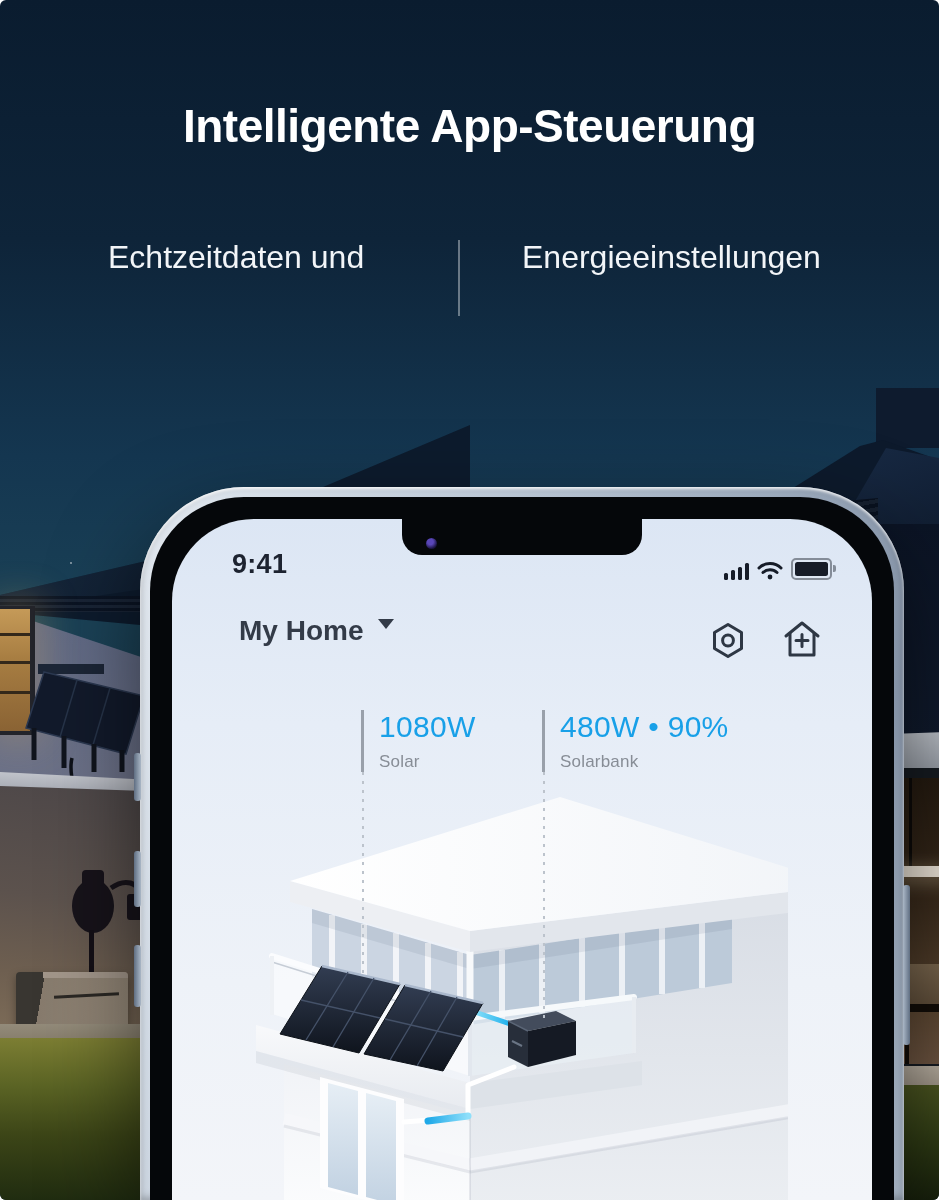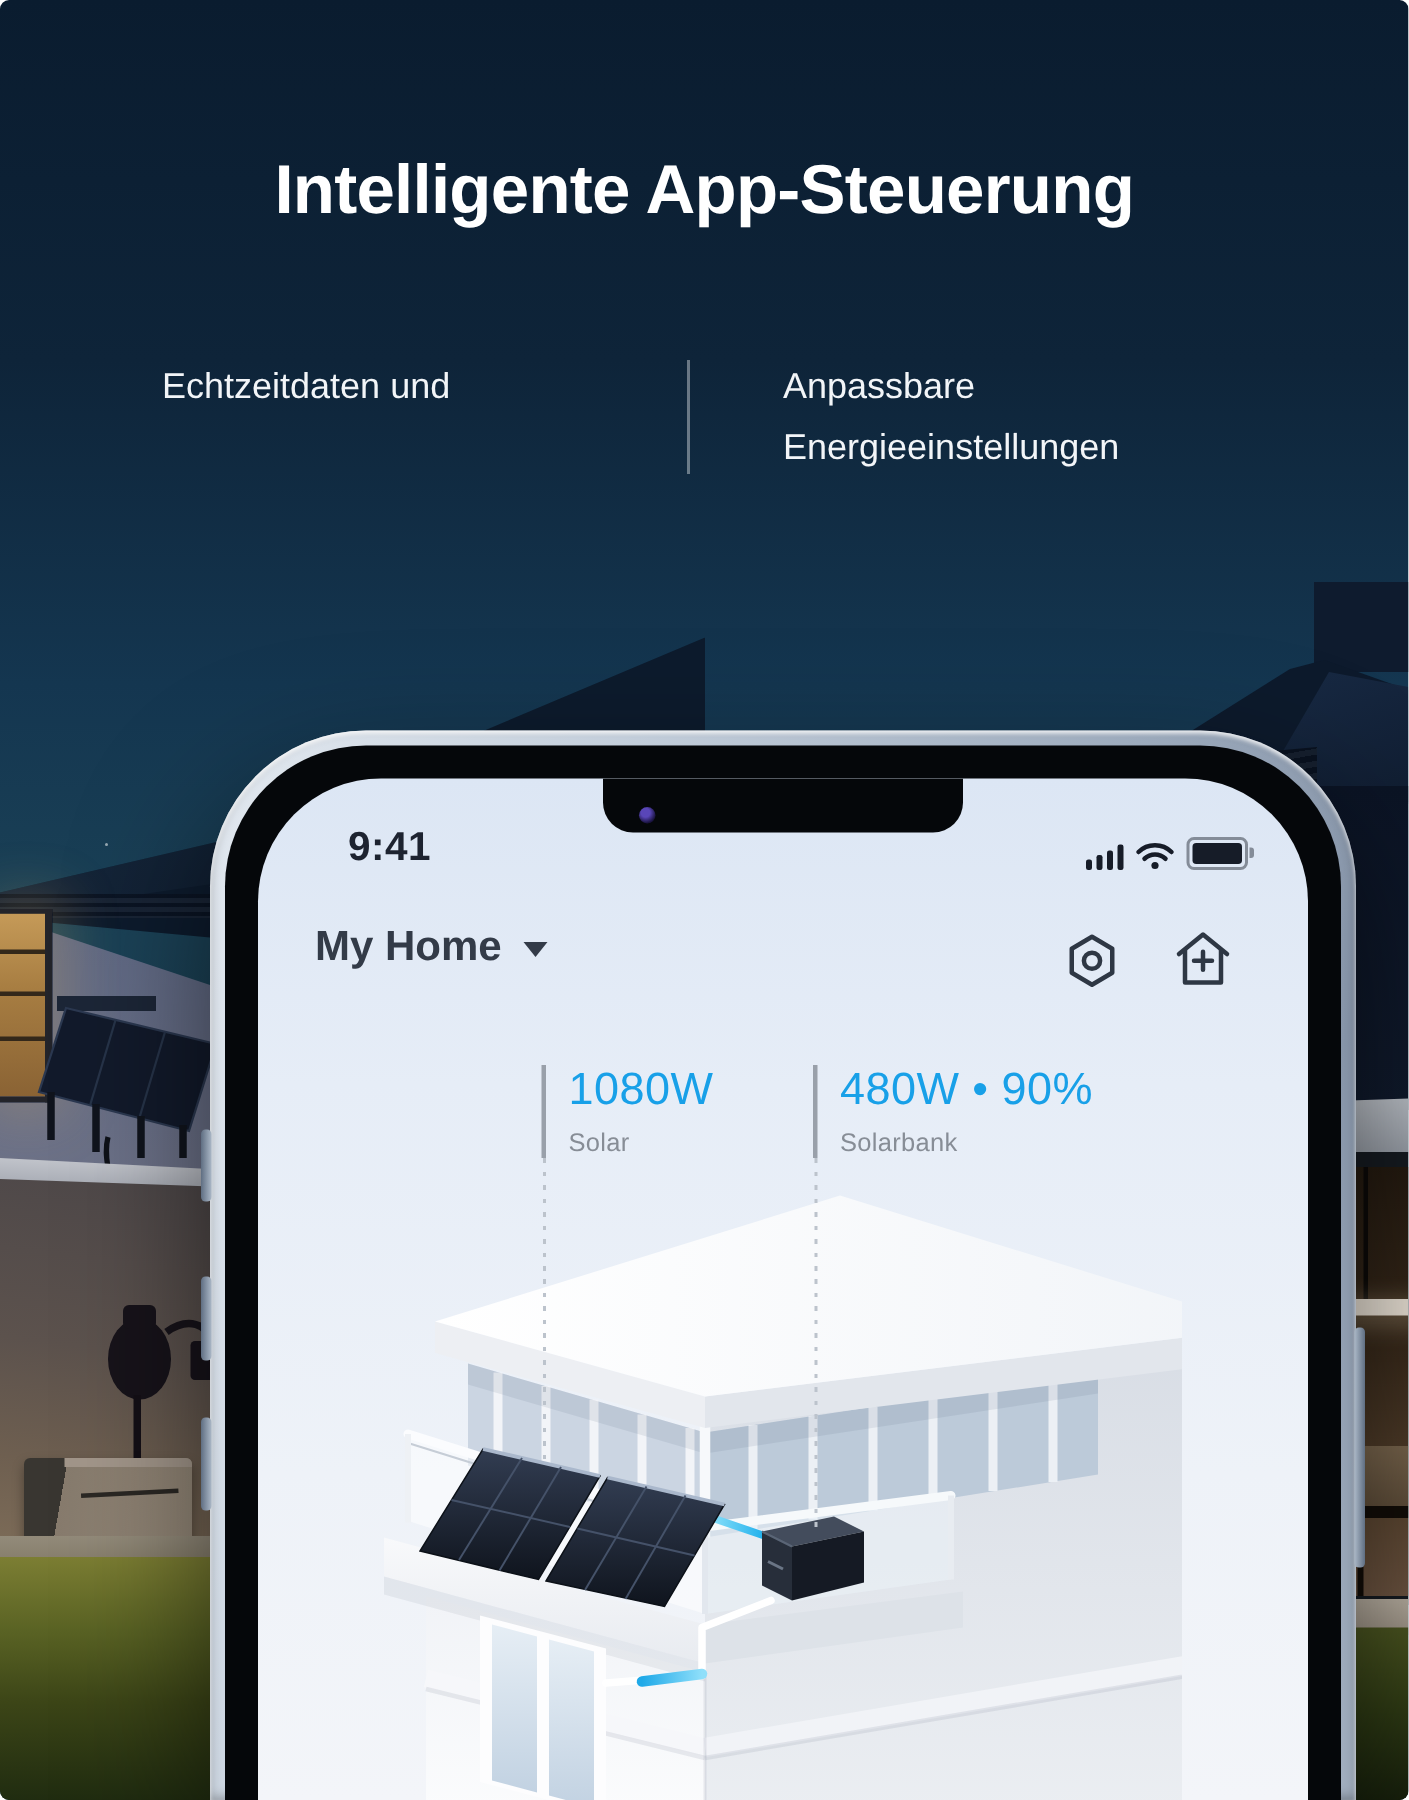--- a/index.html
+++ b/index.html
@@ -53,21 +53,21 @@
   .r-stem{position:absolute;left:116px;top:0;width:3px;height:88px;background:#0c0a08;}
   .r-lamp{position:absolute;left:78px;top:88px;width:80px;height:11px;background:#e8e0d4;border-radius:2px;box-shadow:0 4px 18px rgba(240,220,180,.45);}
   .r-counter{position:absolute;left:0;top:186px;width:100%;height:40px;background:linear-gradient(180deg,#77644c,#5f4e3a);}
   .r-table{position:absolute;left:62px;top:226px;width:96px;height:8px;background:#120d08;}
   .r-leg{position:absolute;top:234px;width:4px;height:60px;background:#120d08;}
   .r-sill{position:absolute;left:785px;top:1066px;width:154px;height:24px;background:linear-gradient(180deg,#b6ad9f,#9b9184);}
   .r-grass{position:absolute;left:785px;top:1085px;width:154px;height:115px;
     background:linear-gradient(180deg,#4a5420 0%,#2e3a14 50%,#17200c 100%);}
   
   .title{position:absolute;left:0;top:99px;width:100%;text-align:center;color:#ffffff;font-size:46px;font-weight:700;letter-spacing:-.5px;z-index:5;}
-  .features{position:absolute;left:108px;top:237px;display:flex;align-items:flex-start;color:#f2f5f8;font-size:24px;line-height:41px;z-index:5;}
+  .features{position:absolute;left:108px;top:237px;display:flex;align-items:flex-start;color:#f2f5f8;font-size:32px;line-height:41px;z-index:5;}
   .feature-col{white-space:nowrap;}
   .feature-col span{display:block;}
   .feat-divider{width:2px;height:76px;background:rgba(255,255,255,.38);margin:3px 62px 0 0;}
   .feature-1{width:350px;}
   
   .phone{position:absolute;left:140px;top:487px;width:764px;height:713px;border-radius:104px 104px 0 0;z-index:10;
     background:linear-gradient(105deg,#e3e9f0 0%,#c3cedb 30%,#9dabbd 65%,#8694a8 85%,#a3b0c0 100%);
     box-shadow:0 40px 90px rgba(0,0,0,.55), inset 0 2px 3px rgba(255,255,255,.85), inset 0 -2px 8px rgba(0,0,0,.3);}
   .side-btn{position:absolute;width:7px;border-radius:3px;background:linear-gradient(90deg,#5f6e82,#aab7c6);z-index:9;}
   .sb-l1{left:-6px;top:266px;height:48px;}
@@ -83,21 +83,21 @@
     background:radial-gradient(circle at 40% 35%,#5946b8 0 30%,#1a1340 70%);}
   
   .time{position:absolute;left:60px;top:30px;font-size:27px;font-weight:700;color:#1d2330;z-index:41;letter-spacing:.3px;}
   .sicons{position:absolute;right:40px;top:39px;display:flex;align-items:flex-end;gap:8px;z-index:41;}
   .sig{display:flex;align-items:flex-end;gap:2.5px;height:17px;}
   .sig i{display:block;width:4.5px;background:#161c28;border-radius:1.5px;}
   .battery{position:relative;width:37px;height:18px;border:2px solid rgba(22,28,40,.45);border-radius:5px;}
   .battery::before{content:"";position:absolute;left:2px;top:2px;right:2px;bottom:2px;background:#161c28;border-radius:2.5px;}
   .battery::after{content:"";position:absolute;right:-6px;top:5px;width:3px;height:7px;background:rgba(22,28,40,.45);border-radius:0 2px 2px 0;}
   
-  .home-sel{position:absolute;left:38px;top:96px;display:flex;align-items:center;z-index:20;cursor:pointer;}
+  .home-sel{position:absolute;left:67px;top:96px;display:flex;align-items:flex-start;z-index:20;cursor:pointer;}
   .home-name{font-size:28px;font-weight:700;color:#333b48;}
   .caret{width:0;height:0;border-left:8px solid transparent;border-right:8px solid transparent;border-top:10px solid #333b48;margin-left:15px;margin-top:4px;}
   .hdr-icon{position:absolute;z-index:20;cursor:pointer;}
   .icon-settings{right:125px;top:102px;}
   .icon-addhome{right:50px;top:100px;}
   
   .metric{position:absolute;top:191px;border-left:3px solid #99a0aa;padding-left:15px;z-index:20;}
   .metric .val{font-size:30px;font-weight:400;color:#18a0e8;letter-spacing:.3px;}
   .metric .lab{font-size:17px;color:#878d96;margin-top:8px;letter-spacing:.2px;}
   .m1{left:189px;}
@@ -169,21 +169,20 @@
   <div class="r-sill"></div>
   <div class="r-grass"></div>
 
   <div class="title">Intelligente App-Steuerung</div>
   <div class="features">
     <div class="feature-col feature-1">
       <span>Echtzeitdaten und</span>
     </div>
     <div class="feat-divider"></div>
     <div class="feature-col">
-      <span>Anpassbare</span>
       <span>Energieeinstellungen</span>
     </div>
   </div>
 
   <div class="phone">
     <div class="side-btn sb-l1"></div>
     <div class="side-btn sb-l2"></div>
     <div class="side-btn sb-l3"></div>
     <div class="side-btn sb-r"></div>
     <div class="bezel">

